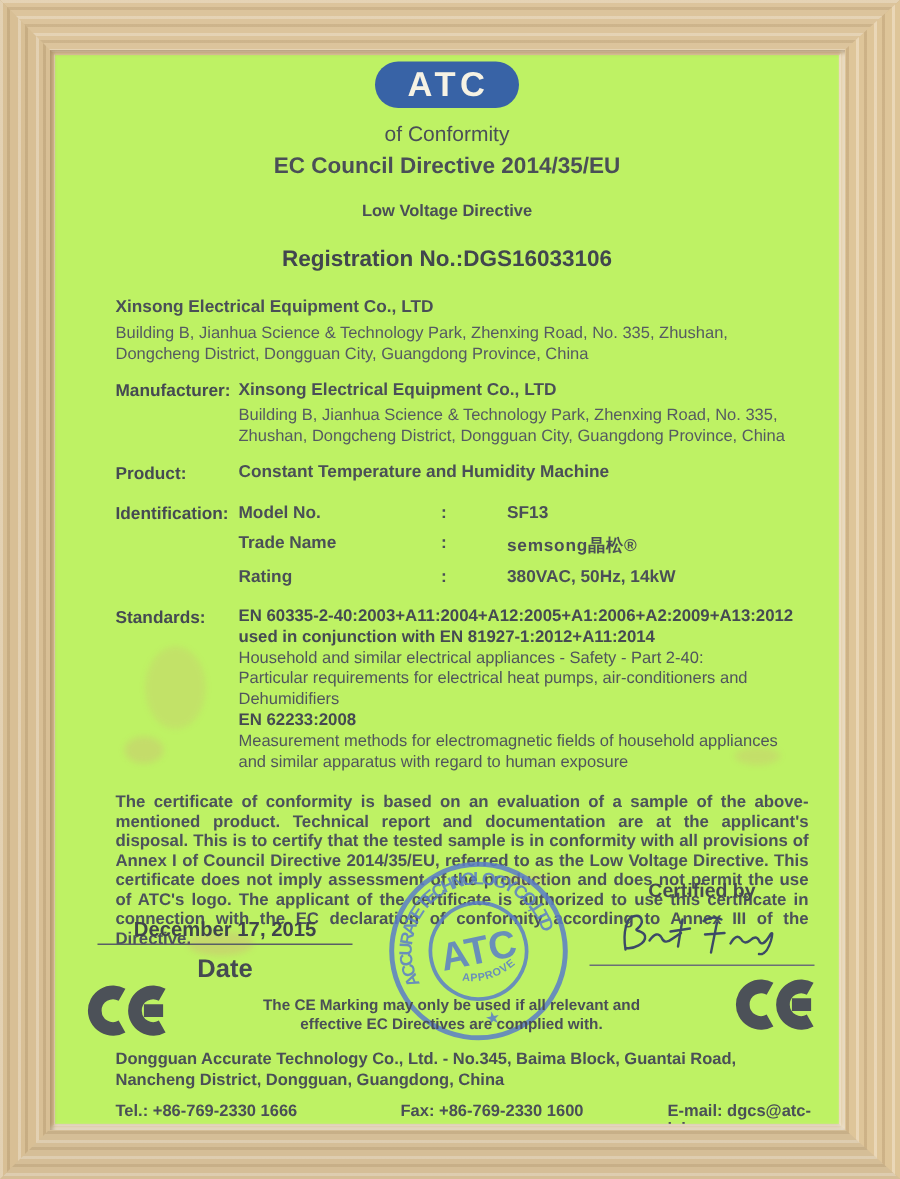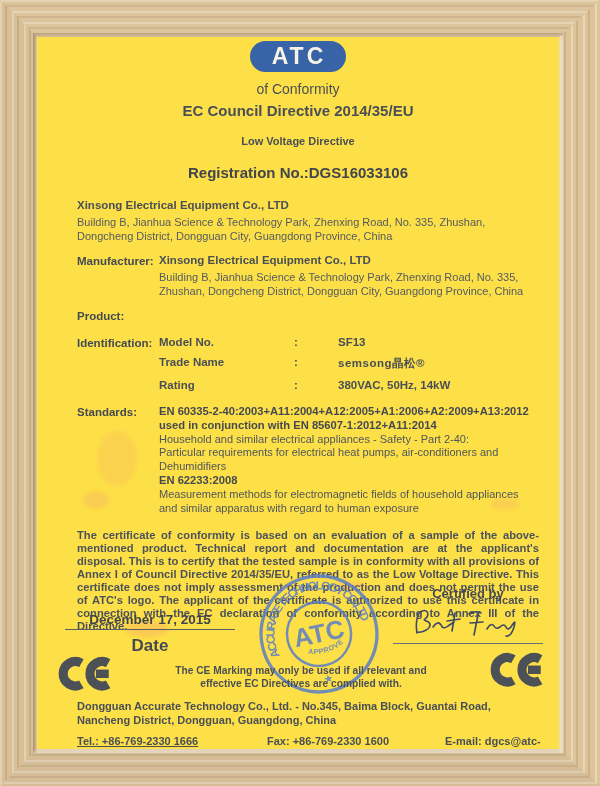--- a/index.html
+++ b/index.html
@@ -16,21 +16,21 @@
   .frame-left, .frame-right { top:0; height:786px; width:37px;
     background:#d8bf95 repeating-linear-gradient(to right, rgba(255,255,255,0.28) 0 2px, rgba(0,0,0,0) 2px 5px, rgba(132,102,60,0.2) 5px 7px, rgba(0,0,0,0) 7px 12px); }
   .frame-left { left:0; clip-path:polygon(0 0,100% 37px,100% calc(100% - 37px),0 100%); }
   .frame-right { right:0; width:41px; clip-path:polygon(100% 0,100% 100%,0 calc(100% - 37px),0 37px);
     filter:brightness(1.03); }
   .frame-inner-shadow { position:absolute; z-index:4; left:33px; top:33px; right:37px; bottom:33px;
     pointer-events:none; box-shadow:inset 2px 2px 3px rgba(120,90,50,0.45), inset -2px -2px 3px rgba(255,255,255,0.5); }
 
   
   .paper { position:absolute; z-index:2; left:35px; top:36px; width:526px; height:714px;
-    background:#fde047; box-shadow:0 0 0 3px #f3ecd8; padding:0 0; }
+    background:#bef264; box-shadow:0 0 0 3px #f3ecd8; padding:0 0; }
   .smudge { position:absolute; border-radius:50%; filter:blur(2px); pointer-events:none; }
 
   .txt { color:#474c54; }
 
   
   .header { text-align:center; position:relative; padding-top:5px; }
   .atc-pill { position:relative; z-index:2; display:inline-block; background:#3863a6;
     color:#f6f2e4; font-weight:bold; font-size:23px; letter-spacing:3px;
     border-radius:16px; padding:2px 20px 3px 22px; line-height:26px; }
   .cert-title { position:relative; z-index:1; margin-top:-10px; font-size:27px; font-weight:bold;
@@ -73,21 +73,21 @@
   .date-label { margin-top:6px; font-size:17px; font-weight:bold; color:#454a52; }
   .ce { position:absolute; width:56px; height:42px; }
   .ce-left { left:22px; top:82px; }
   .ce-right { right:16px; top:78px; }
   .ce-note { position:absolute; left:128px; top:92px; width:276px; text-align:center;
     font-size:10.2px; font-weight:bold; line-height:13px; color:#4a4f57; }
   .footer-company { position:absolute; left:42px; top:128px; width:462px;
     font-size:11px; font-weight:bold; line-height:13.5px; color:#4a4f57; }
   .footer-contacts { position:absolute; left:42px; top:163px; width:470px; display:flex;
     font-size:11px; font-weight:bold; color:#4a4f57; }
-  .fc-tel { width:190px;text-decoration:underline; } .fc-fax { width:178px; } .fc-mail { flex:1; }
+  .fc-tel { width:190px; } .fc-fax { width:178px; } .fc-mail { flex:1; }
 </style>
 </head>
 <body>
 
 <div class="frame-side frame-top"></div>
 <div class="frame-side frame-bottom"></div>
 <div class="frame-side frame-left"></div>
 <div class="frame-side frame-right"></div>
 <div class="frame-inner-shadow"></div>
 
@@ -121,20 +121,21 @@
     <div class="info-row">
       <div class="info-label">Manufacturer:</div>
       <div class="info-value">
         <div class="company-name">Xinsong Electrical Equipment Co., LTD</div>
         <div class="address">Building B, Jianhua Science &amp; Technology Park, Zhenxing Road, No. 335, Zhushan, Dongcheng District, Dongguan City, Guangdong Province, China</div>
       </div>
     </div>
 
     <div class="info-row" style="margin-bottom:14px;">
       <div class="info-label">Product:</div>
+      <div class="info-value bold-val">Constant Temperature and Humidity Machine</div>
     </div>
 
     <div class="info-row" style="margin-bottom:6px;">
       <div class="info-label">Identification:</div>
       <div class="info-value">
         <div class="ident-row">
           <span class="ident-key">Model No.</span>
           <span class="ident-colon">:</span>
           <span class="bold-val">SF13</span>
         </div>
@@ -147,21 +148,21 @@
           <span class="ident-key">Rating</span>
           <span class="ident-colon">:</span>
           <span class="bold-val">380VAC, 50Hz, 14kW</span>
         </div>
       </div>
     </div>
 
     <div class="info-row">
       <div class="info-label">Standards:</div>
       <div class="info-value">
-        <div class="std-line std-bold">EN 60335-2-40:2003+A11:2004+A12:2005+A1:2006+A2:2009+A13:2012 used in conjunction with EN 85607-1:2012+A11:2014</div>
+        <div class="std-line std-bold">EN 60335-2-40:2003+A11:2004+A12:2005+A1:2006+A2:2009+A13:2012 used in conjunction with EN 81927-1:2012+A11:2014</div>
         <div class="std-line">Household and similar electrical appliances - Safety - Part 2-40:</div>
         <div class="std-line">Particular requirements for electrical heat pumps, air-conditioners and Dehumidifiers</div>
         <div class="std-line std-bold">EN 62233:2008</div>
         <div class="std-line">Measurement methods for electromagnetic fields of household appliances and similar apparatus with regard to human exposure</div>
       </div>
     </div>
   </div>
 
   <div class="body-par">The certificate of conformity is based on an evaluation of a sample of the above-mentioned product. Technical report and documentation are at the applicant's disposal. This is to certify that the tested sample is in conformity with all provisions of Annex I of Council Directive 2014/35/EU, referred to as the Low Voltage Directive. This certificate does not imply assessment of the production and does not permit the use of ATC's logo. The applicant of the certificate is authorized to use this certificate in connection with the EC declaration of conformity according to Annex III of the Directive.</div>
 

